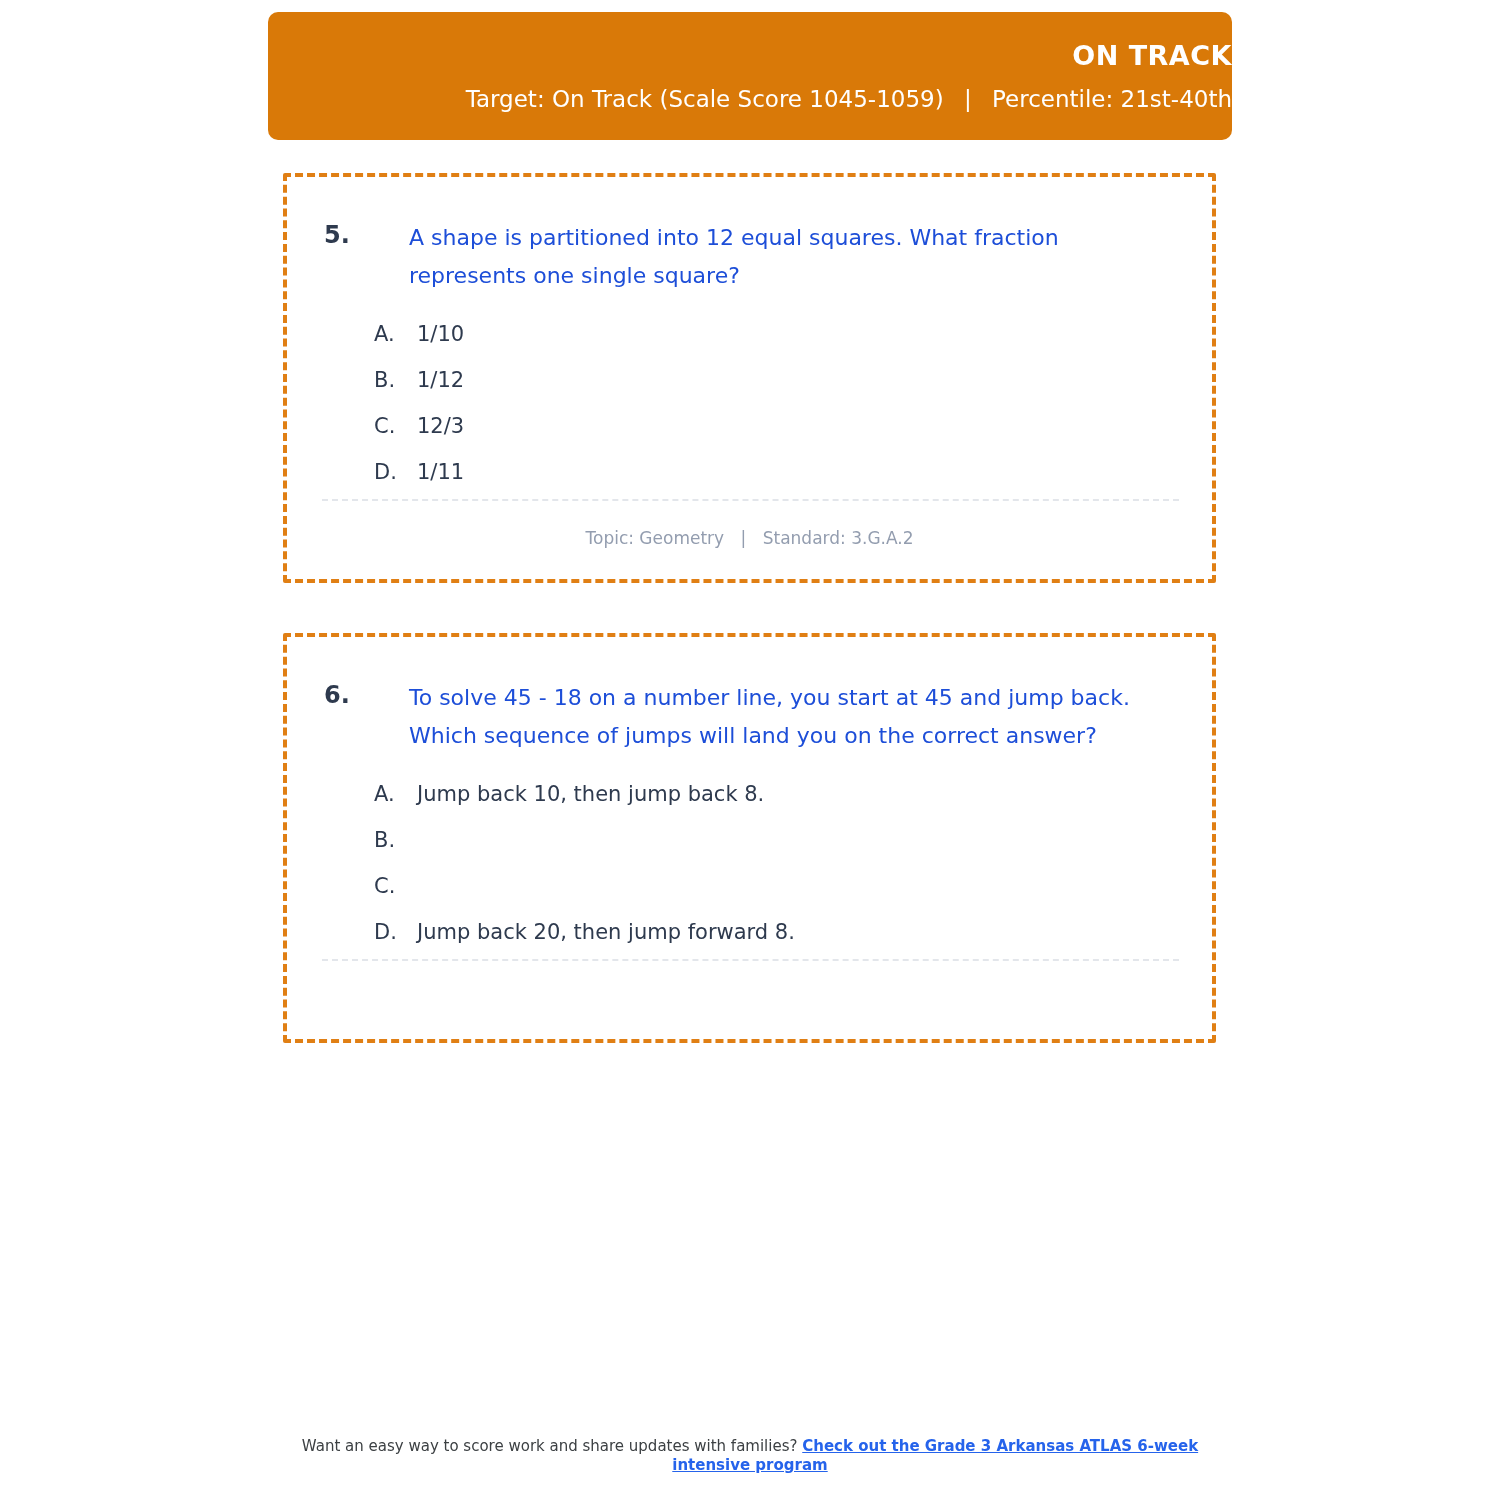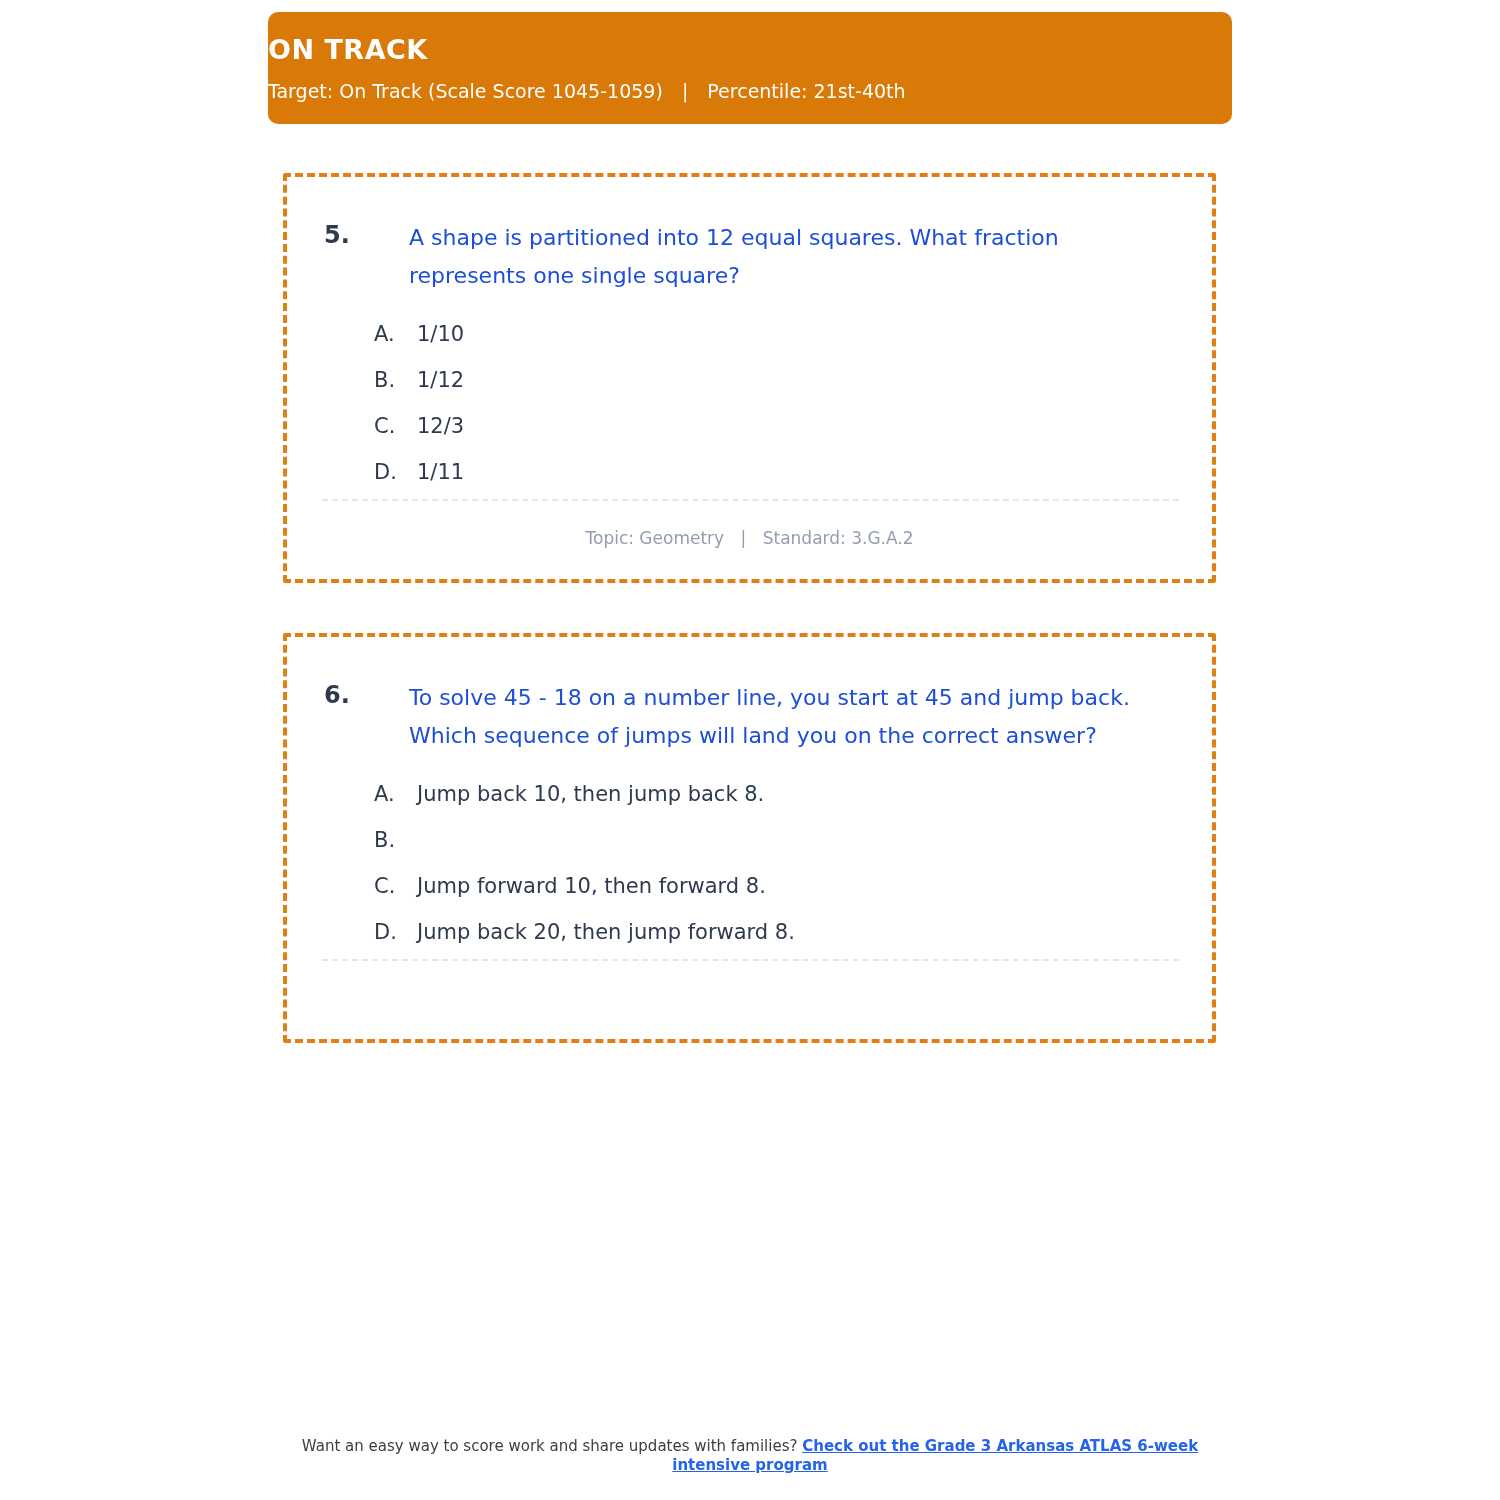--- a/index.html
+++ b/index.html
@@ -7,27 +7,27 @@
   body {
     width: 1500px; height: 1500px;
     font-family: "DejaVu Sans", "Liberation Sans", sans-serif;
     position: relative;
     color: #2E3A4E;
   }
   .page { position: relative; width: 1500px; height: 1500px; background: #ffffff; overflow: hidden; }
 
   
   .banner {
-    position: absolute; top: 12px; left: 268px; width: 964px; height: 112px;
+    position: absolute; top: 12px; left: 268px; width: 964px; height: 128px;
     background: #D97908; border-radius: 10px; color: #ffffff;
-    display: flex; flex-direction: column; align-items: flex-start; justify-content: center;
+    display: flex; flex-direction: column; align-items: flex-end; justify-content: center;
     gap: 15px; text-align: center;
   }
   .banner-title { font-size: 27px; font-weight: bold; letter-spacing: 0.5px; }
-  .banner-subtitle { font-size: 19px; font-weight: 400; }
+  .banner-subtitle { font-size: 23px; font-weight: 400; }
   .banner-subtitle .sep { display: inline-block; margin: 0 13px; }
 
   
   .q-card {
     position: absolute; left: 283px; width: 933px; height: 410px;
     border: 4px dashed #E07F14; border-radius: 2px; background: #ffffff;
   }
   .q-card.q1 { top: 173px; }
   .q-card.q2 { top: 633px; }
 
@@ -112,21 +112,20 @@
     <div class="options">
       <div class="option">
         <span class="opt-letter">A.</span>
         <span class="opt-text">Jump back 10, then jump back 8.</span>
       </div>
       <div class="option">
         <span class="opt-letter">B.</span>
       </div>
       <div class="option">
         <span class="opt-letter">C.</span>
-        <span class="opt-text">Jump forward 10, then forward 8.</span>
       </div>
       <div class="option">
         <span class="opt-letter">D.</span>
         <span class="opt-text">Jump back 20, then jump forward 8.</span>
       </div>
     </div>
     <div class="q-divider"></div>
   </div>
 
   <div class="footer">

